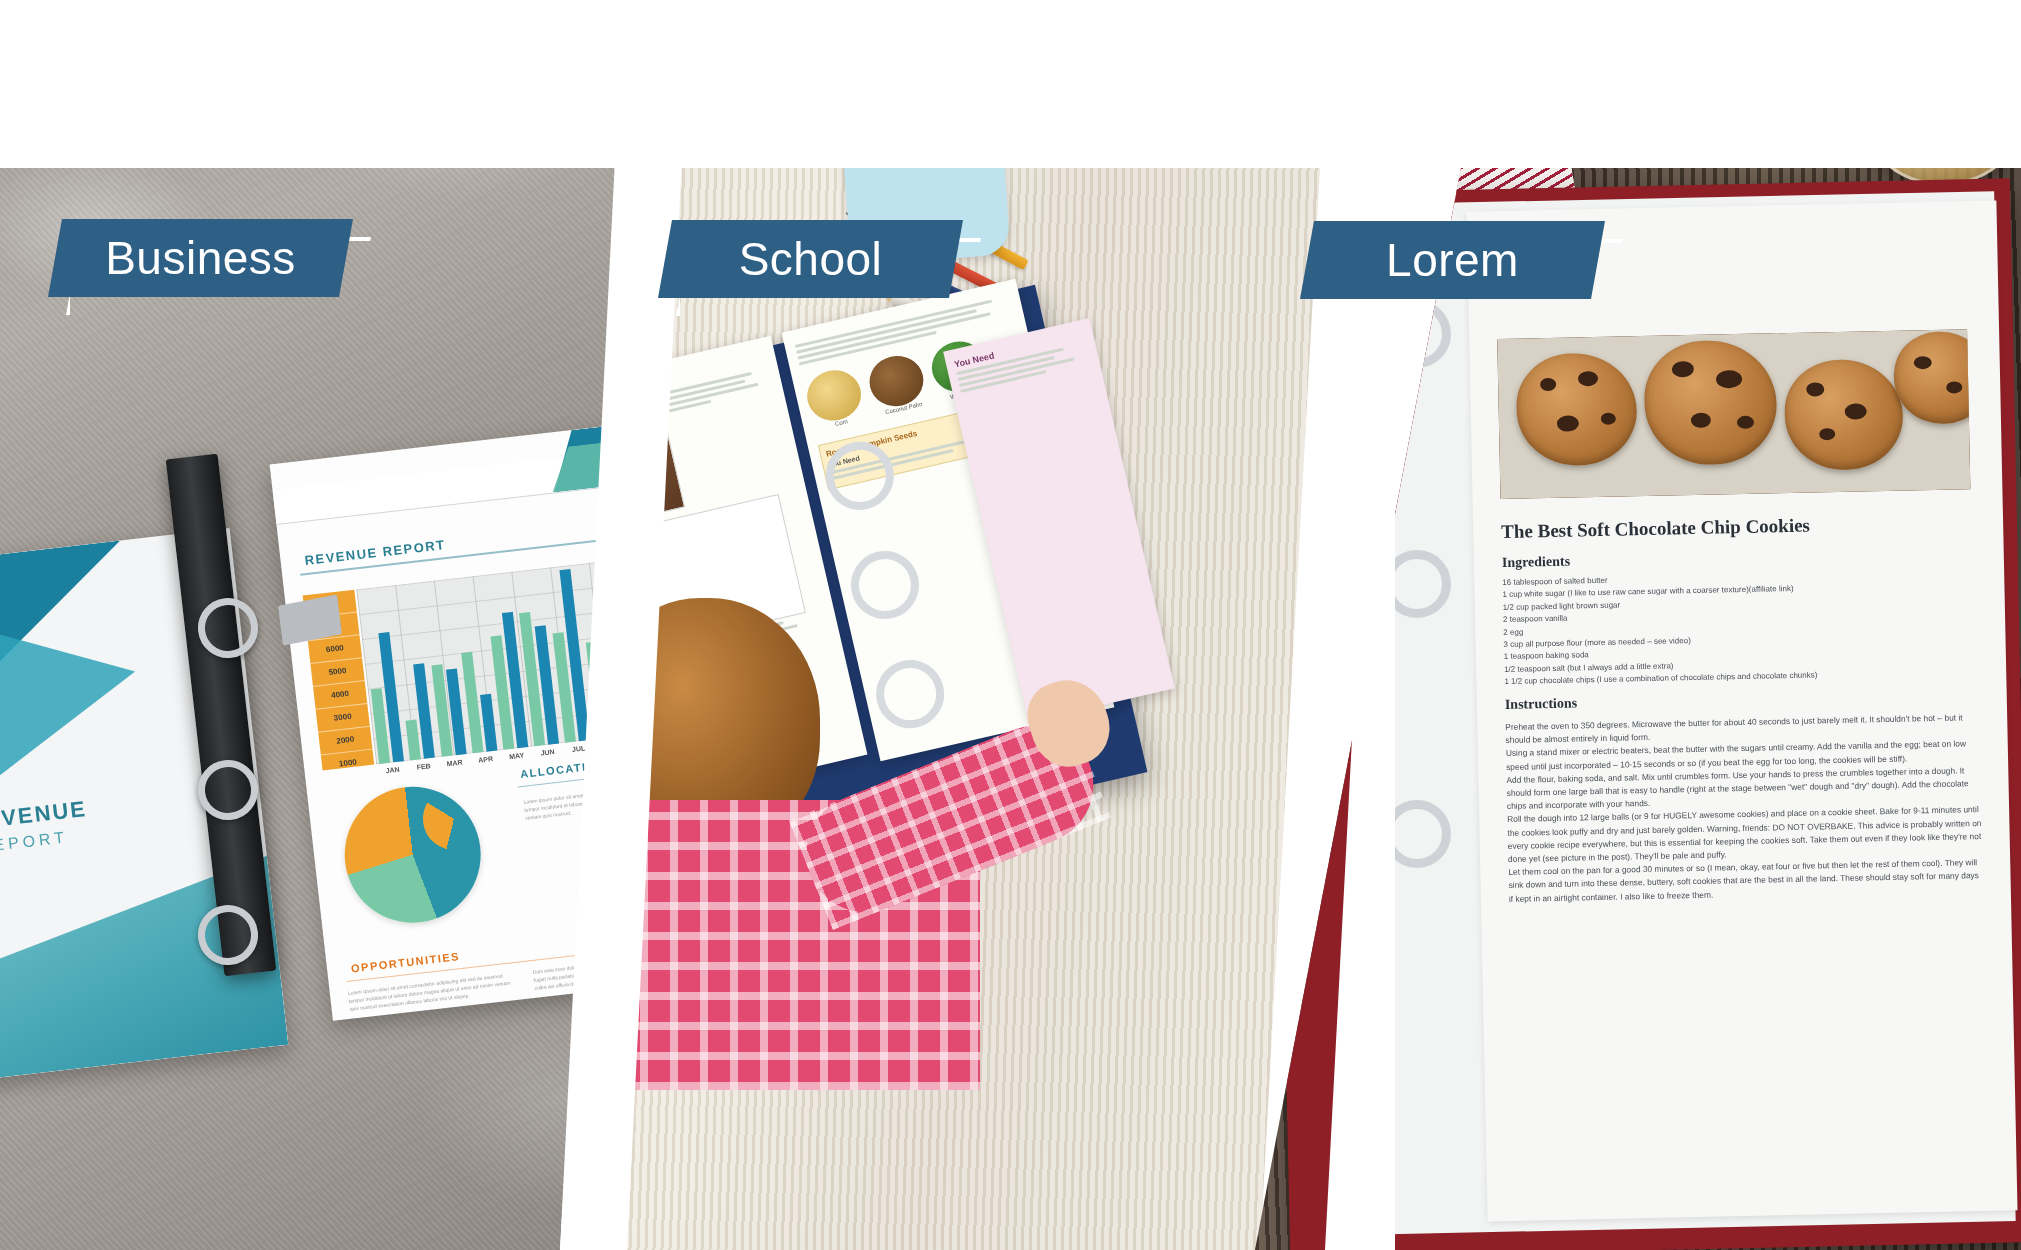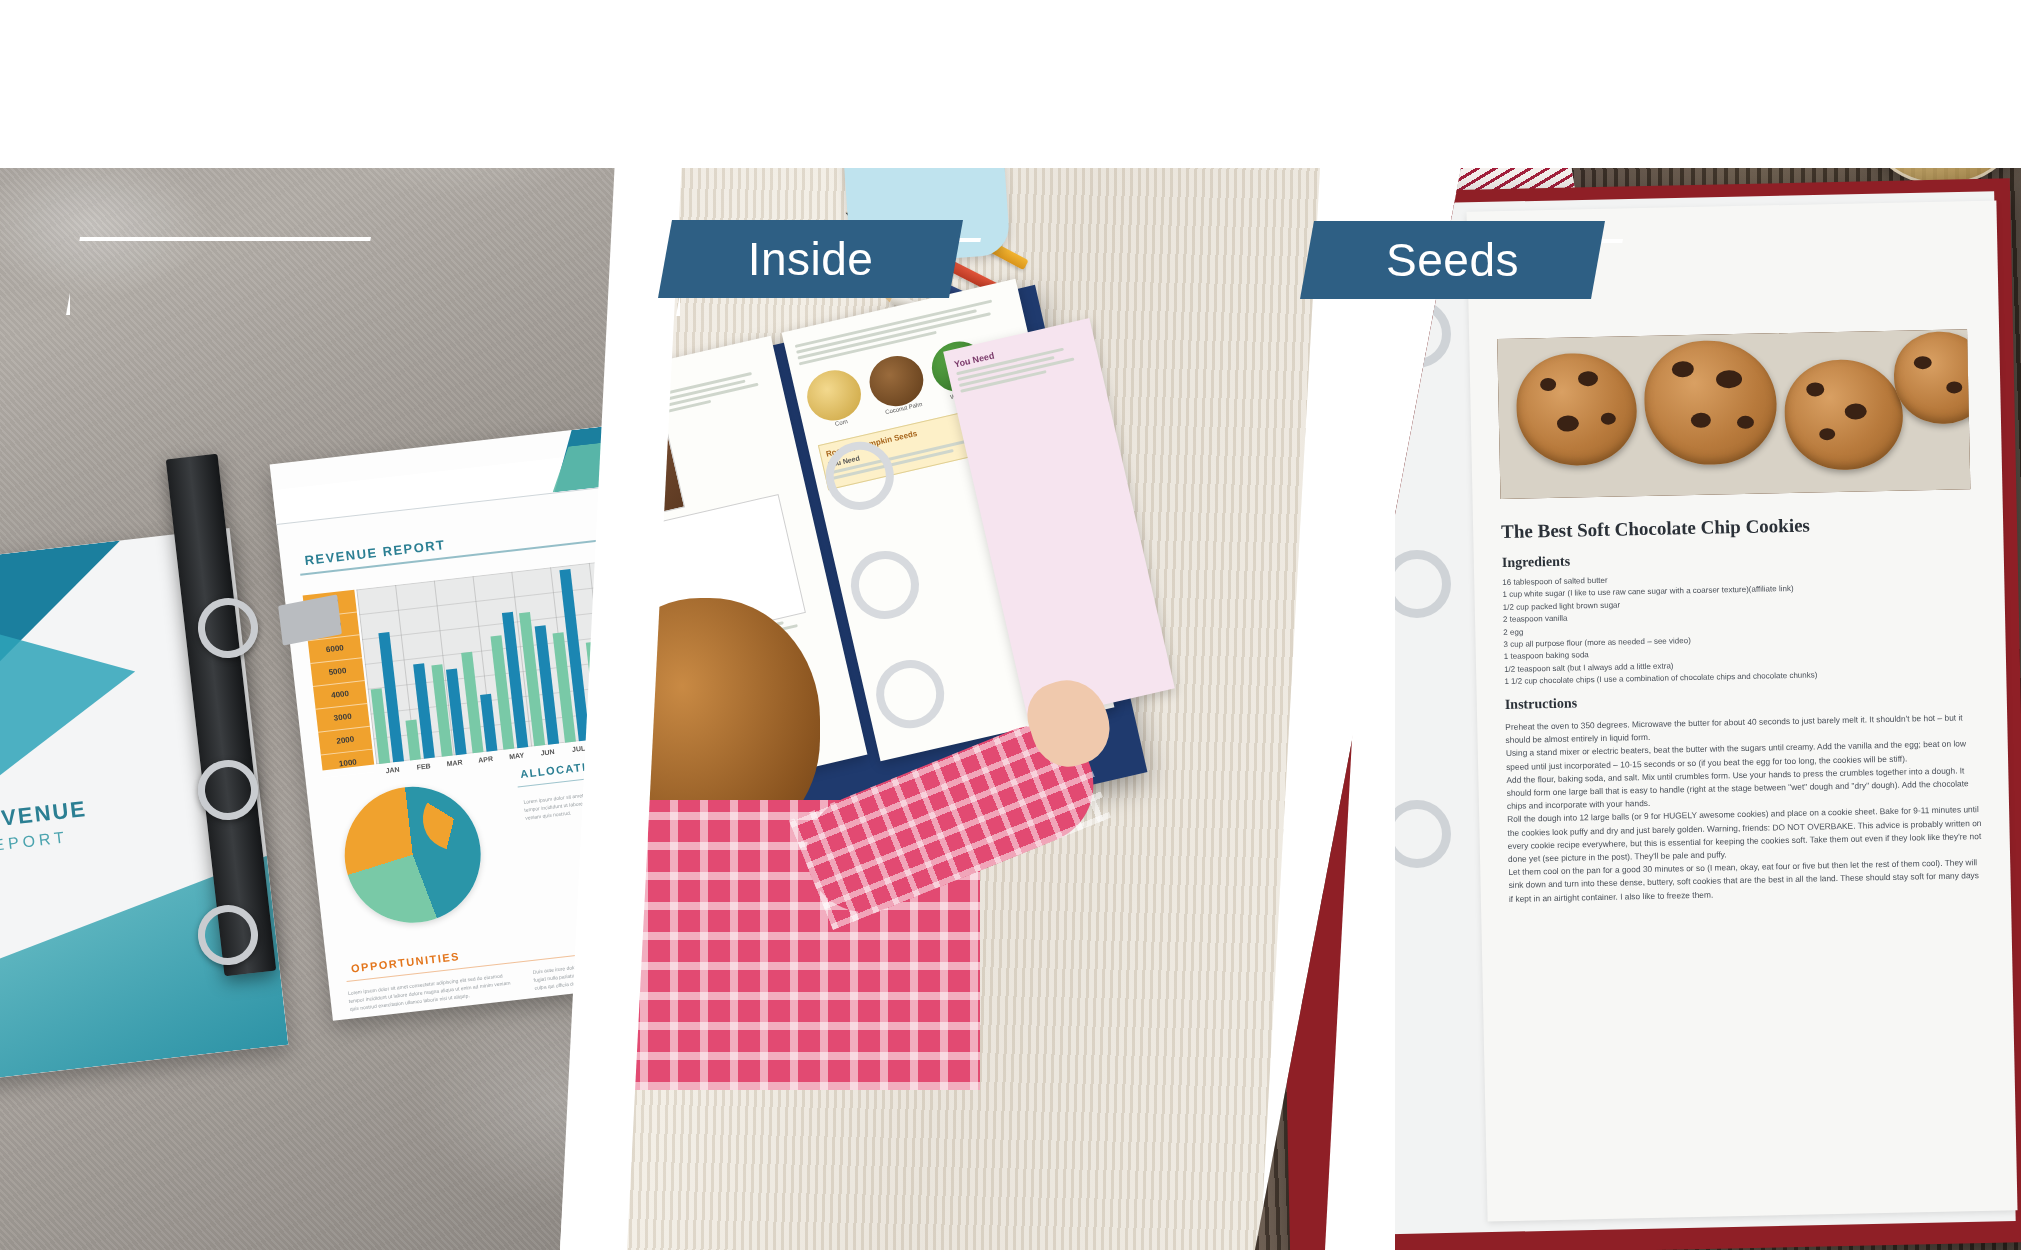--- a/index.html
+++ b/index.html
@@ -498,24 +498,27 @@
           <div class="punch" style="left: 114px; top: 1100px;"></div>
         </div>
     </div>
   </div>
 
   <div class="divider" id="div-1"></div>
   <div class="divider" id="div-2"></div>
 
 
   <div class="tab-frame" id="frame-business"></div>
+  <div class="tab" id="tab-business">
+    <span>Business</span>
+  </div>
 
   <div class="tab-frame" id="frame-school"></div>
   <div class="tab" id="tab-school">
-    <span>Inside</span>
+    <span>School</span>
   </div>
 
   <div class="tab-frame" id="frame-home"></div>
   <div class="tab" id="tab-home">
-    <span>Seeds</span>
+    <span>Lorem</span>
   </div>
 
 </div>
 
 </body></html>

